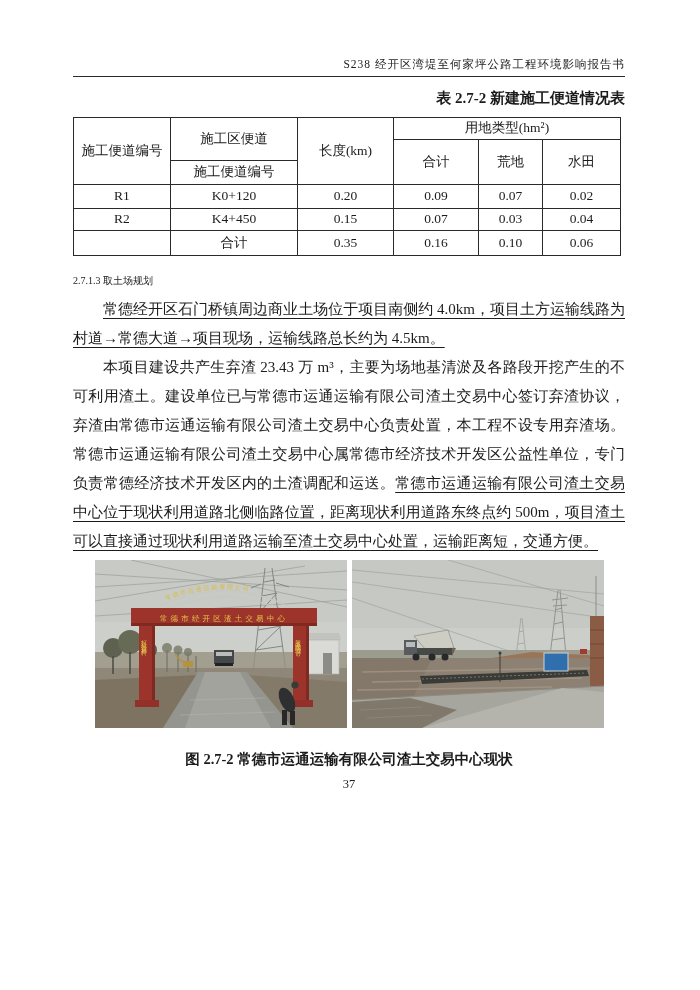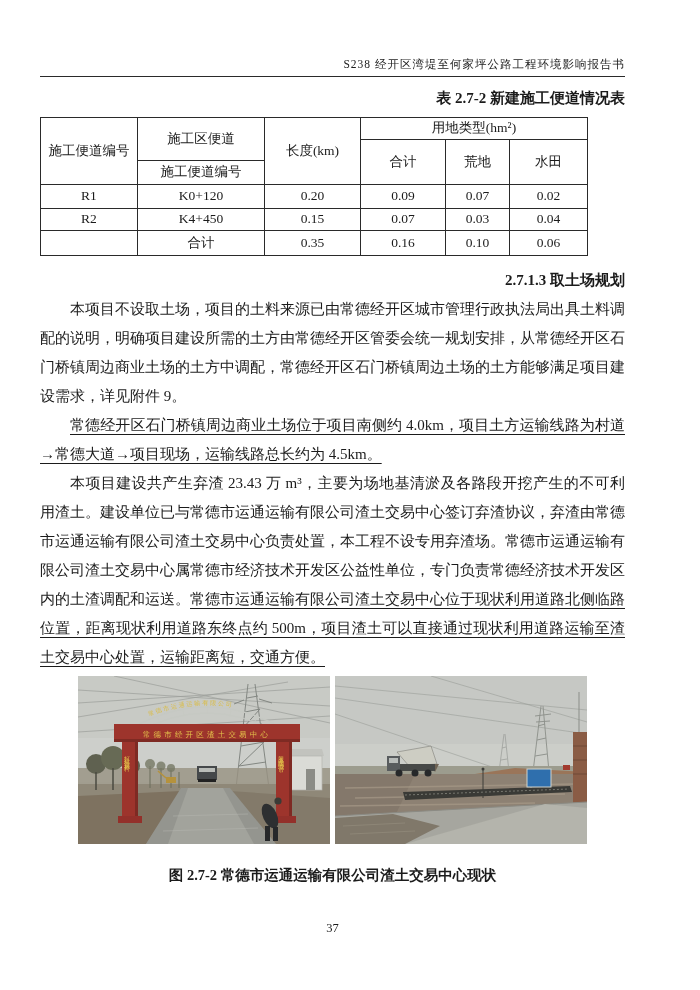--- a/index.html
+++ b/index.html
@@ -1,54 +1,54 @@
 <!DOCTYPE html>
 <html><head>
 <meta charset="utf-8">
 <style>
   html,body{margin:0;padding:0;background:#ffffff;}
   .page{
     width:700px;height:990px;margin:0 auto;background:#fff;
-    box-sizing:border-box;padding:57px 75px 0 40px;position:relative;
+    box-sizing:border-box;padding:57px 75px 0 73px;position:relative;
     font-family:"Liberation Serif","DejaVu Serif",serif;color:#1b1b1b;
   }
   .running-head{
     font-size:11.5px;text-align:right;letter-spacing:1px;
     padding-bottom:4px;border-bottom:1.5px solid #2a2a2a;
   }
   .table-title{
     text-align:right;font-weight:bold;font-size:15px;margin-top:12px;
   }
   table.road-table{
     border-collapse:collapse;table-layout:fixed;width:547px;margin-top:9px;
     font-size:13.5px;border:1.5px solid #2a2a2a;
   }
   table.road-table td{
     border:1px solid #2a2a2a;text-align:center;vertical-align:middle;
     padding:0 2px;line-height:1.25;
   }
   .sec-heading{
-    font-size:15px;font-weight:bold;margin:0;line-height:29px;margin-top:10px;text-align:right;
+    font-size:10px;font-weight:normal;margin:0;line-height:29px;margin-top:10px;
   }
   p.body-para{
     margin:0;font-size:15px;line-height:29px;text-align:justify;
     text-indent:2em;
   }
   .ul{
     text-decoration:underline;text-decoration-thickness:1px;text-underline-offset:4px;
   }
   .photos{
     display:flex;gap:5px;justify-content:center;margin-top:4px;
   }
   .photos svg{display:block;}
   .figure-caption{
     text-align:center;font-weight:bold;font-size:14.5px;margin-top:22px;
   }
   .page-number{
-    text-align:center;font-size:12.5px;margin-top:36px;
+    text-align:center;font-size:12.5px;margin-top:8px;
   }
 </style>
 </head>
 <body>
 
 <div class="page">
 
   <div class="running-head">
     <span>S238 经开区湾堤至何家坪公路工程环境影响报告书</span>
   </div>
@@ -100,21 +100,20 @@
         <td>合计</td>
         <td>0.35</td>
         <td>0.16</td>
         <td>0.10</td>
         <td>0.06</td>
       </tr>
     </tbody>
   </table>
 
   <h3 class="sec-heading">2.7.1.3  取土场规划</h3>
-  <p class="body-para">本项目不设取土场，项目的土料来源已由常德经开区城市管理行政执法局出具土料调配的说明，明确项目建设所需的土方由常德经开区管委会统一规划安排，从常德经开区石门桥镇周边商业土场的土方中调配，常德经开区石门桥镇周边土场的土方能够满足项目建设需求，详见附件 9。</p>
   <p class="body-para"><span class="ul">常德经开区石门桥镇周边商业土场位于项目南侧约 4.0km，项目土方运输线路为村道→常德大道→项目现场，运输线路总长约为 4.5km。</span></p>
 
   <p class="body-para"><span>本项目建设共产生弃渣 23.43 万 m³，主要为场地基清淤及各路段开挖产生的不可利用渣土。建设单位已与常德市运通运输有限公司渣土交易中心签订弃渣协议，弃渣由常德市运通运输有限公司渣土交易中心负责处置，本工程不设专用弃渣场。常德市运通运输有限公司渣土交易中心属常德市经济技术开发区公益性单位，专门负责常德经济技术开发区内的土渣调配和运送。</span><span class="ul">常德市运通运输有限公司渣土交易中心位于现状利用道路北侧临路位置，距离现状利用道路东终点约 500m，项目渣土可以直接通过现状利用道路运输至渣土交易中心处置，运输距离短，交通方便。</span></p>
 
   <div class="photos">
 
     <svg width="252" height="168" viewBox="0 0 252 168" xmlns="http://www.w3.org/2000/svg">
       <rect x="0" y="0" width="252" height="168" fill="#c8cac5"></rect>
       <rect x="0" y="62" width="252" height="44" fill="#d2d4cf" opacity="0.55"></rect>
       <g stroke="#9b9e99" stroke-width="0.7">

